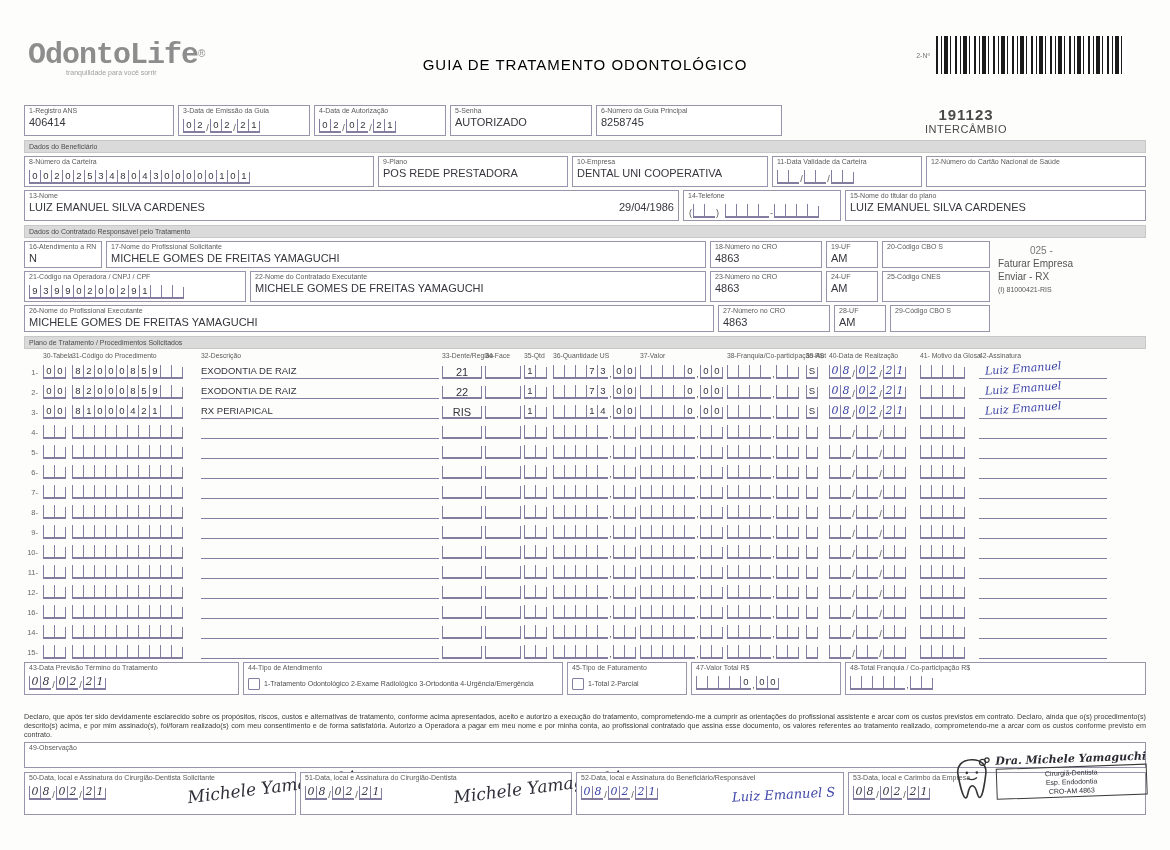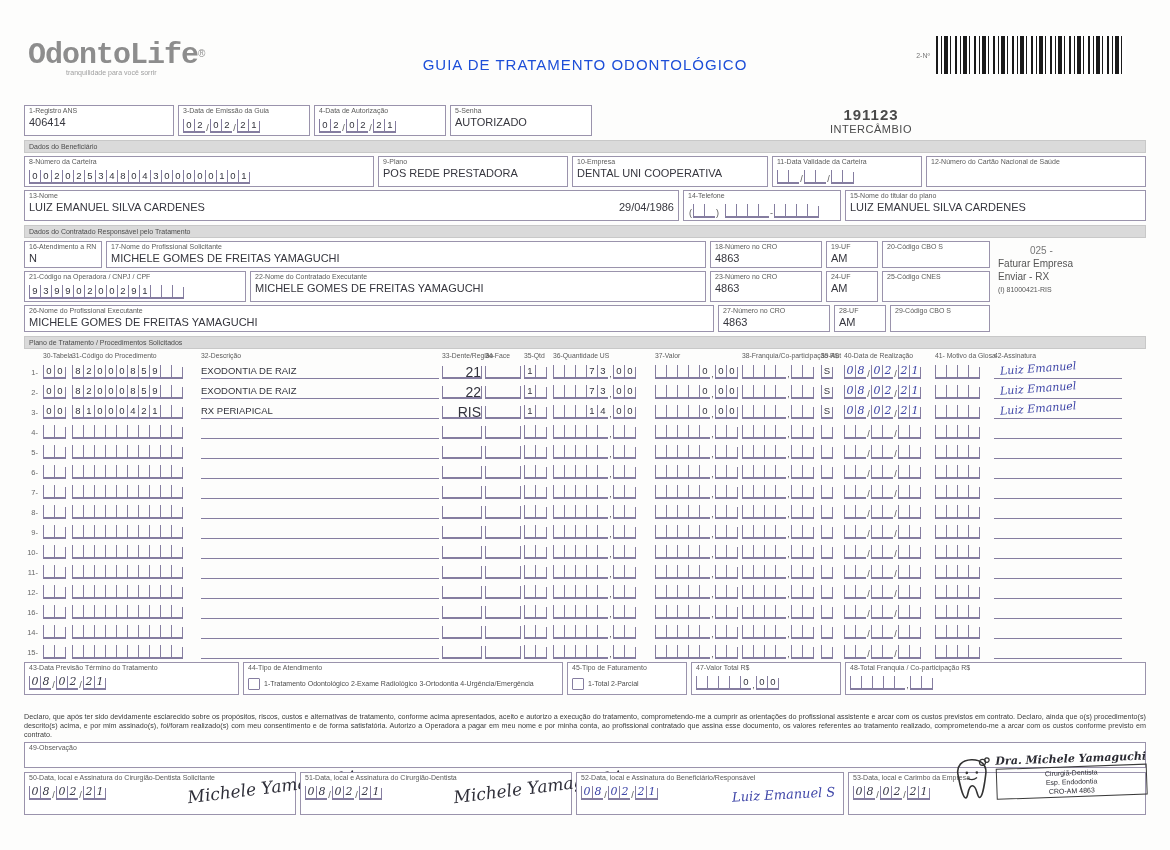--- a/index.html
+++ b/index.html
@@ -7,21 +7,21 @@
         font-family:"Liberation Sans",sans-serif;color:#3a3a3a;}
   .form{position:absolute;left:24px;top:36px;width:1122px;}
 
   
   .hdr{position:relative;height:66px;}
   .logo{position:absolute;left:4px;top:2px;}
   .logo-main{font-size:30px;font-weight:bold;color:#8d8d8d;letter-spacing:-1px;font-family:Liberation Mono, monospace;}
   .logo-reg{font-size:10px;color:#8d8d8d;vertical-align:super;}
   .logo-tag{font-size:7px;color:#a0a0a0;margin-left:38px;margin-top:-3px;}
   .title{position:absolute;left:0;right:0;top:20px;text-align:center;font-size:15px;
-         letter-spacing:1px;color:#1d4ed8;}
+         letter-spacing:1px;color:#000000;}
   .bcwrap{position:absolute;right:20px;top:0;display:flex;align-items:center;gap:6px;}
   .bclabel{font-size:7px;color:#777;}
   .barcode{width:190px;height:38px;background:repeating-linear-gradient(90deg,
      #1a1a1a 0 2px,#fff 2px 5px,#1a1a1a 5px 6px,#fff 6px 8px,#1a1a1a 8px 12px,
      #fff 12px 14px,#1a1a1a 14px 15px,#fff 15px 19px);}
 
   
   .frow{display:flex;gap:4px;margin-top:3px;align-items:stretch;}
   .box{border:1px solid #9a93ac;background:#fff;padding:1px 4px 2px 4px;box-sizing:border-box;position:relative;}
   .lbl{font-size:7px;color:#5a5a5a;line-height:8px;white-space:nowrap;overflow:visible;}
@@ -52,30 +52,30 @@
   .phead span{font-size:6.8px;color:#5a5a5a;white-space:nowrap;overflow:visible;}
   .prow{display:flex;align-items:flex-end;height:20px;}
   .pn{font-size:7.5px;color:#666;text-align:right;padding-right:2px;line-height:13px;}
   .w-n{width:16px;box-sizing:border-box;margin-right:3px;flex-shrink:0;}
   .w-tab{width:26px;box-sizing:border-box;margin-right:3px;flex-shrink:0;}
   .w-cod{width:126px;box-sizing:border-box;margin-right:3px;flex-shrink:0;}
   .w-desc{width:238px;box-sizing:border-box;margin-right:3px;flex-shrink:0;}
   .w-dente{width:40px;box-sizing:border-box;margin-right:3px;flex-shrink:0;}
   .w-face{width:36px;box-sizing:border-box;margin-right:3px;flex-shrink:0;}
   .w-qtd{width:26px;box-sizing:border-box;margin-right:3px;flex-shrink:0;}
-  .w-us{width:84px;box-sizing:border-box;margin-right:18px;flex-shrink:0;}
+  .w-us{width:84px;box-sizing:border-box;margin-right:3px;flex-shrink:0;}
   .w-val{width:84px;box-sizing:border-box;margin-right:3px;flex-shrink:0;}
   .w-fran{width:76px;box-sizing:border-box;margin-right:3px;flex-shrink:0;}
   .w-aut{width:20px;box-sizing:border-box;margin-right:3px;flex-shrink:0;}
   .w-data{width:88px;box-sizing:border-box;margin-right:3px;flex-shrink:0;}
   .w-mot{width:56px;box-sizing:border-box;margin-right:3px;flex-shrink:0;}
   .w-ass{width:128px;box-sizing:border-box;flex-shrink:0;}
   .desc{border-bottom:1px solid #857da0;height:14px;font-size:9.5px;color:#33333d;white-space:nowrap;overflow:hidden;}
   .cellbox{border-left:1px solid #857da0;border-right:1px solid #857da0;border-bottom:2px solid #857da0;
-           height:13px;line-height:13px;text-align:right;font-size:14px;color:#33333d;display:inline-block;}
+           height:13px;line-height:13px;text-align:center;font-size:11px;color:#33333d;display:inline-block;}
   .sigline{border-bottom:1px solid #857da0;height:15px;position:relative;}
   .rsig{font-size:11px;white-space:nowrap;display:inline-block;transform:rotate(-4deg);position:absolute;left:6px;top:-2px;}
 
   
   .chk{display:inline-block;width:10px;height:10px;border:1px solid #857da0;border-radius:1px;
        vertical-align:middle;margin-right:4px;background:#fff;}
   .opts{font-size:7px;color:#4c4c4c;vertical-align:middle;}
 
   
   .decl{font-size:7.2px;line-height:9px;color:#3c3c3c;text-align:justify;margin-top:17px;}
@@ -121,20 +121,24 @@
       <div class="lbl">3-Data de Emissão da Guia</div>
       <div><span class="comb"><span class="cc">0</span><span class="cc">2</span><span class="cs">/</span><span class="cc">0</span><span class="cc">2</span><span class="cs">/</span><span class="cc">2</span><span class="cc">1</span><span class="ce"></span></span></div>
     </div>
     <div class="box" style="width:132px">
       <div class="lbl">4-Data de Autorização</div>
       <div><span class="comb"><span class="cc">0</span><span class="cc">2</span><span class="cs">/</span><span class="cc">0</span><span class="cc">2</span><span class="cs">/</span><span class="cc">2</span><span class="cc">1</span><span class="ce"></span></span></div>
     </div>
     <div class="box" style="width:142px">
       <div class="lbl">5-Senha</div>
       <div class="val">AUTORIZADO</div>
+    </div>
+    <div class="box" style="width:186px">
+      <div class="lbl">6-Número da Guia Principal</div>
+      <div class="val">8258745</div>
     </div>
     <div style="flex:1;text-align:center;padding-top:1px">
       <div style="font-size:15px;font-weight:bold;color:#4a4a4a;letter-spacing:1px">191123</div>
       <div style="font-size:11px;color:#4a4a4a;letter-spacing:0.5px">INTERCÂMBIO</div>
     </div>
   </div>
 
   <div class="secbar">Dados do Beneficiário</div>
   <div class="frow">
     <div class="box" style="width:350px">

